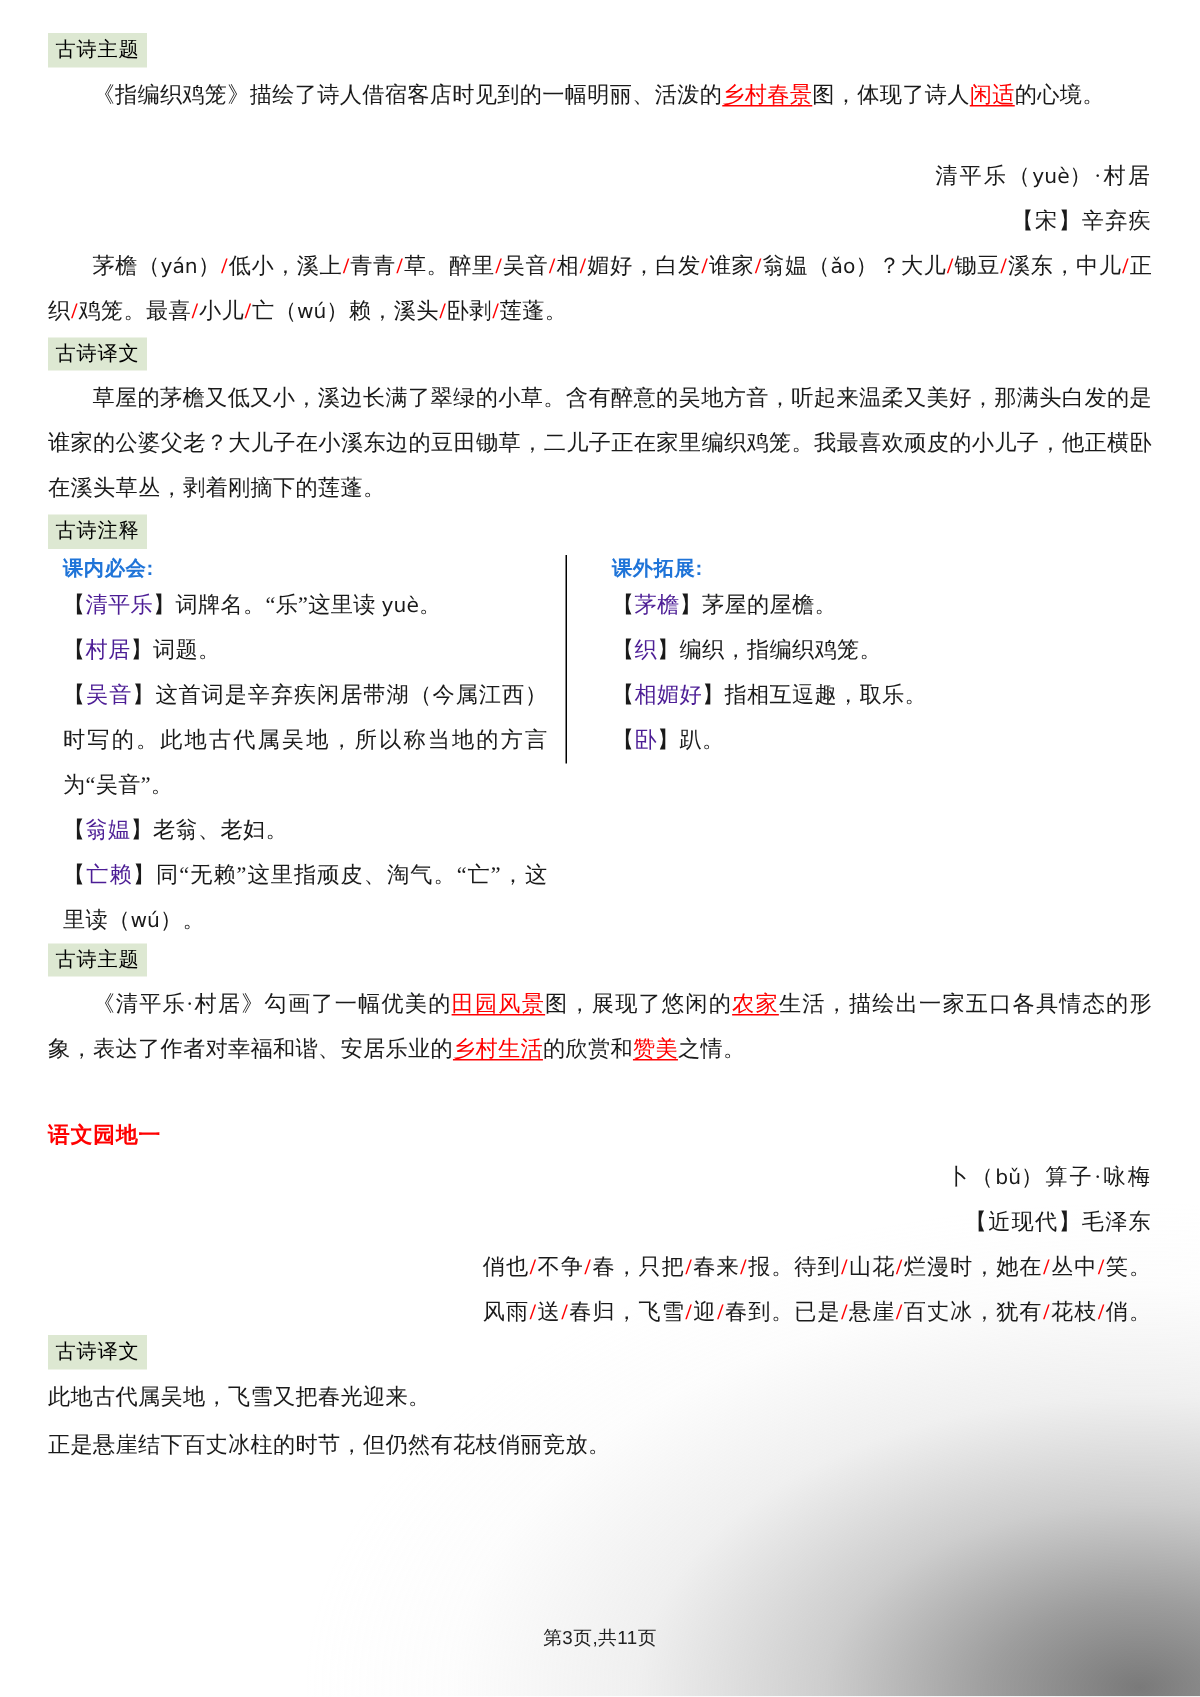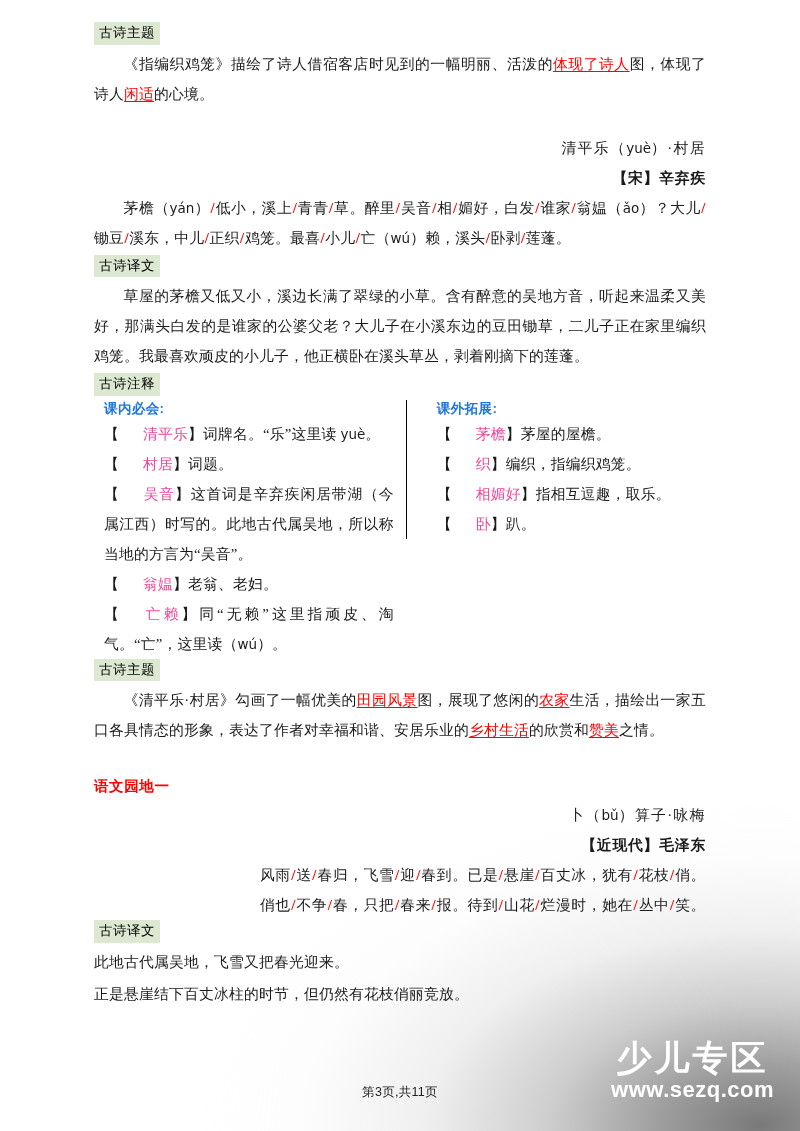--- a/index.html
+++ b/index.html
@@ -30,21 +30,21 @@
         rgba(160,160,160,0.52) 34%,
         rgba(195,195,195,0.26) 54%,
         rgba(225,225,225,0.08) 74%,
         rgba(255,255,255,0) 90%);
     mix-blend-mode: multiply;
     z-index: 1;
   }
   #page .content {
     position: relative;
     z-index: 2;
-    padding: 0 94px;
+    padding: 0 32px;
     box-sizing: border-box;
   }
 
   
   .badge {
     display: inline-block;
     background: #dde8d2;
     color: #000000;
     font-family: "Liberation Sans", "DejaVu Sans", sans-serif;
     font-size: 13.5px;
@@ -77,26 +77,26 @@
   .para.indent { text-indent: 2em; }
 
   .center-line {
     font-size: 14.8px;
     line-height: 30px;
     text-align: right;
     margin: 0;
     letter-spacing: 0.6px;
   }
   .poem-title { letter-spacing: 1.4px; }
-  .poem-author { letter-spacing: 0.8px; font-weight: bold; }
+  .poem-author { letter-spacing: 0.8px; }
   .spacer-md { height: 22px; }
   .spacer-lg { height: 30px; }
 
   
-  .red { color: #ec4899; margin-left: 24px; }
+  .red { color: #4c1d95; }
   .red-u { color: #ff0000; text-decoration: underline; text-underline-offset: 2px; }
   .slash { color: #ff0000; font-weight: bold; padding: 0 0.5px; }
   .py {
     font-family: "DejaVu Sans", "Liberation Sans", sans-serif;
     font-size: 13.5px;
     letter-spacing: 0;
   }
 
   
   .anno-wrap {
@@ -175,21 +175,21 @@
 
   <div class="gradient-wash"></div>
 
   <div class="content">
 
     <div class="spacer-md"></div>
 
     <div class="badge-row">
       <span class="badge">古诗主题</span>
     </div>
-    <p class="para indent"><span>《指编织鸡笼》描绘了诗人借宿客店时见到的一幅明丽、活泼的</span><span class="red-u">体现了诗人</span><span>图，体现了诗人</span><span class="red-u">闲适</span><span>的心境。</span></p>
+    <p class="para indent"><span>《指编织鸡笼》描绘了诗人借宿客店时见到的一幅明丽、活泼的</span><span class="red-u">乡村春景</span><span>图，体现了诗人</span><span class="red-u">闲适</span><span>的心境。</span></p>
 
     <div class="spacer-md"></div>
 
     <p class="center-line poem-title"><span>清平乐（</span><span class="py">yuè</span><span>）·村居</span></p>
     <p class="center-line poem-author">【宋】辛弃疾</p>
     <p class="para indent">
       <span class="poem-line">茅檐（<span class="py">yán</span>）<span class="slash">/</span>低小，溪上<span class="slash">/</span>青青<span class="slash">/</span>草。醉里<span class="slash">/</span>吴音<span class="slash">/</span>相<span class="slash">/</span>媚好，白发<span class="slash">/</span>谁家<span class="slash">/</span>翁媪（<span class="py">ǎo</span>）？大儿<span class="slash">/</span></span><span class="poem-line">锄豆<span class="slash">/</span>溪东，中儿<span class="slash">/</span>正织<span class="slash">/</span>鸡笼。最喜<span class="slash">/</span>小儿<span class="slash">/</span>亡（<span class="py">wú</span>）赖，溪头<span class="slash">/</span>卧剥<span class="slash">/</span>莲蓬。</span>
     </p>
 
     <div class="badge-row">
@@ -227,33 +227,29 @@
       <span class="badge">古诗主题</span>
     </div>
     <p class="para indent"><span>《清平乐·村居》勾画了一幅优美的</span><span class="red-u">田园风景</span><span>图，展现了悠闲的</span><span class="red-u">农家</span><span>生活，描绘出一家五口各具情态的形象，表达了作者对幸福和谐、安居乐业的</span><span class="red-u">乡村生活</span><span>的欣赏和</span><span class="red-u">赞美</span><span>之情。</span></p>
 
     <div class="spacer-lg"></div>
 
     <p class="red-heading">语文园地一</p>
 
     <p class="center-line poem-title"><span>卜（</span><span class="py">bǔ</span><span>）算子·咏梅</span></p>
     <p class="center-line poem-author">【近现代】毛泽东</p>
+    <p class="center-line">俏也<span class="slash">/</span>不争<span class="slash">/</span>春，只把<span class="slash">/</span>春来<span class="slash">/</span>报。待到<span class="slash">/</span>山花<span class="slash">/</span>烂漫时，她在<span class="slash">/</span>丛中<span class="slash">/</span>笑。</p>
     <p class="center-line">风雨<span class="slash">/</span>送<span class="slash">/</span>春归，飞雪<span class="slash">/</span>迎<span class="slash">/</span>春到。已是<span class="slash">/</span>悬崖<span class="slash">/</span>百丈冰，犹有<span class="slash">/</span>花枝<span class="slash">/</span>俏。</p>
-    <p class="center-line">俏也<span class="slash">/</span>不争<span class="slash">/</span>春，只把<span class="slash">/</span>春来<span class="slash">/</span>报。待到<span class="slash">/</span>山花<span class="slash">/</span>烂漫时，她在<span class="slash">/</span>丛中<span class="slash">/</span>笑。</p>
 
     <div class="badge-row">
       <span class="badge">古诗译文</span>
     </div>
     <p class="para">此地古代属吴地，飞雪又把春光迎来。</p>
     <p class="para">正是悬崖结下百丈冰柱的时节，但仍然有花枝俏丽竞放。</p>
 
   </div>
 
   <div class="footer">
     <span>第3页,共11页</span>
   </div>
 
-  <div class="watermark">
-    <span class="wm-cn">少儿专区</span>
-    <span class="wm-url">www.sezq.com</span>
-  </div>
 
 </div>
 
 </body></html>

